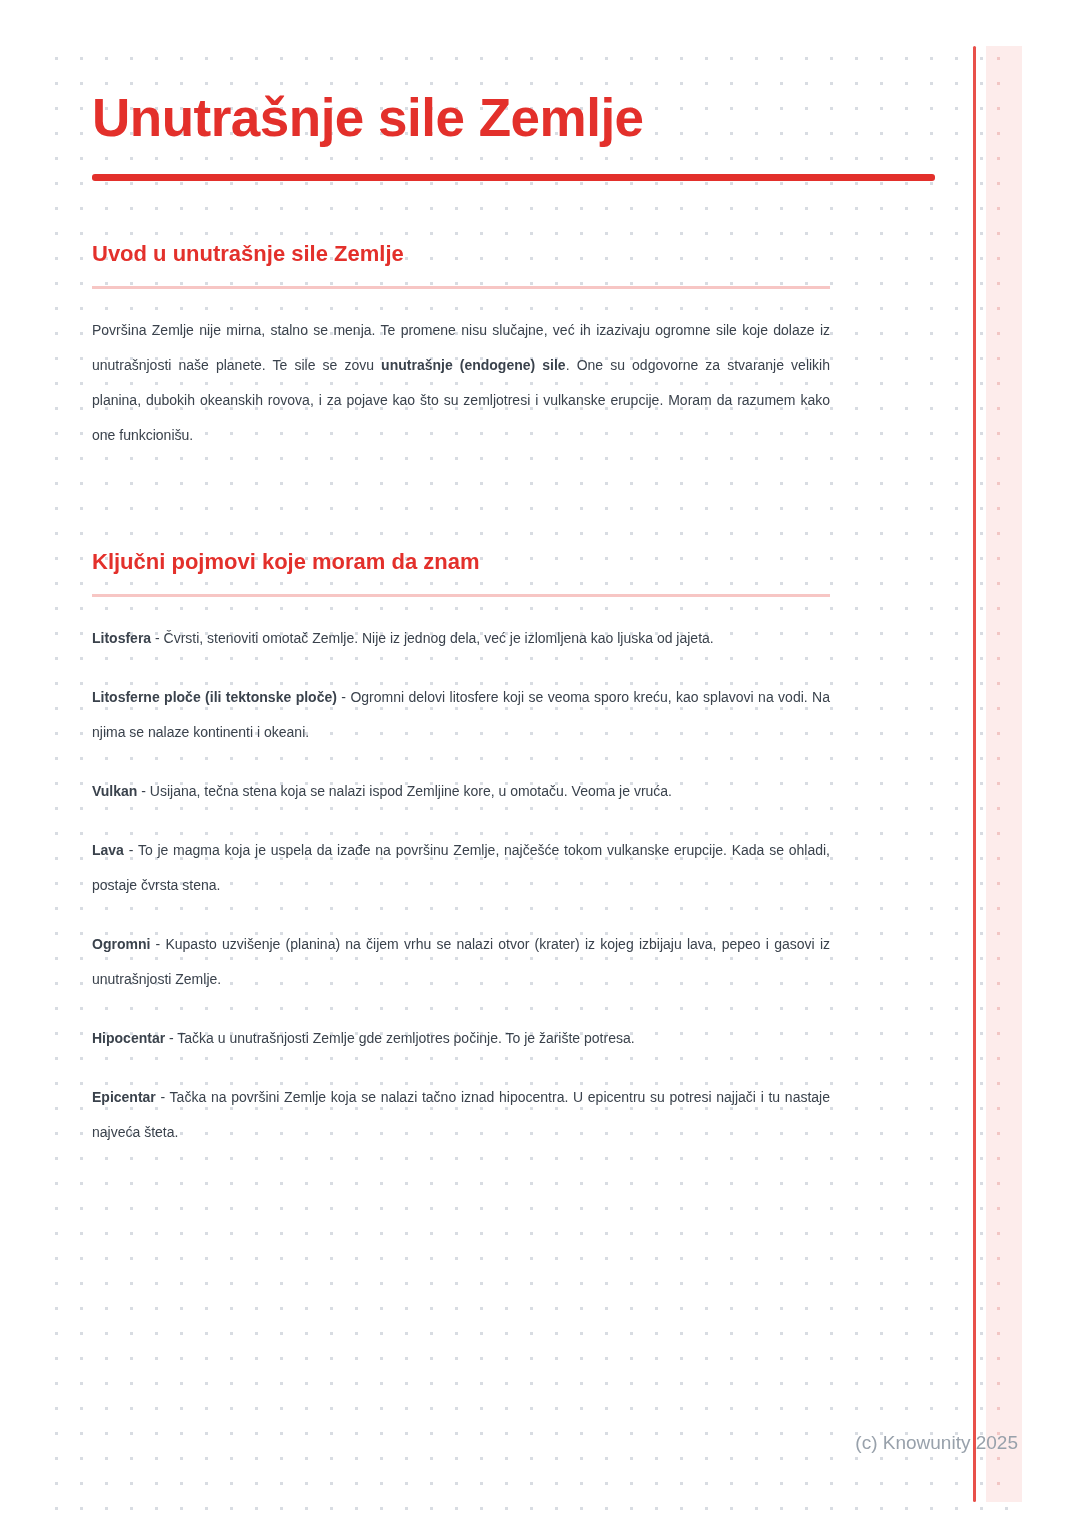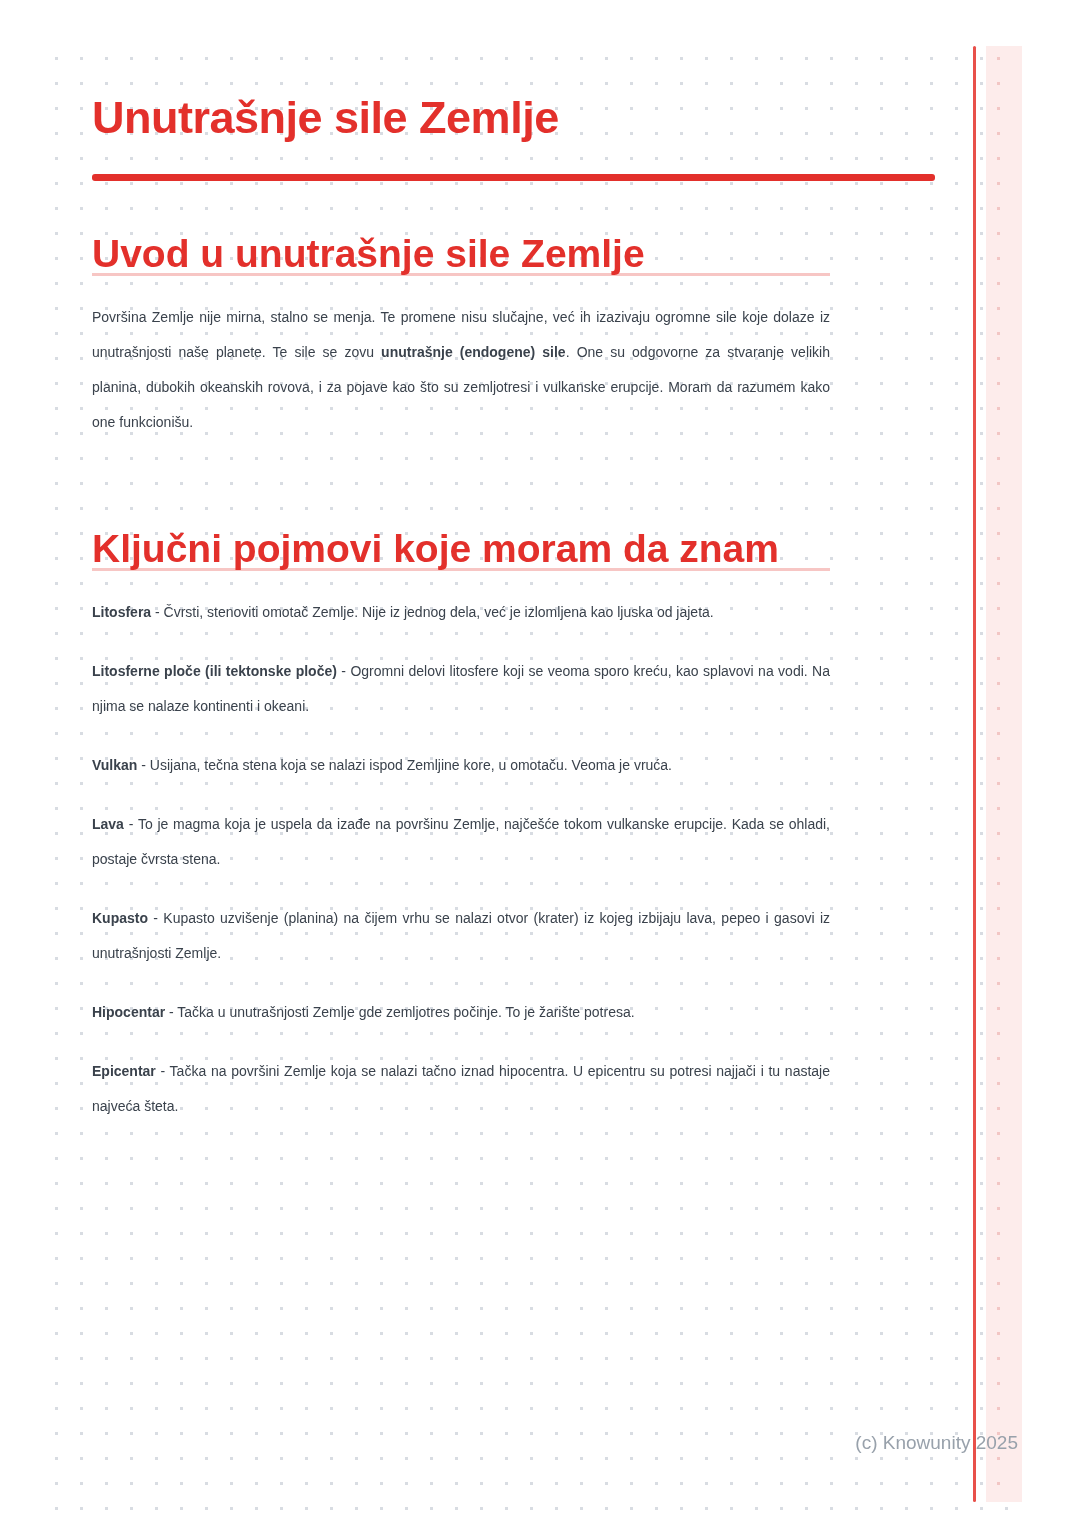--- a/index.html
+++ b/index.html
@@ -43,41 +43,42 @@
     background-size:25px 25px;
     z-index:1;
   }
   .content{
     position:absolute;
     left:92px;top:92px;width:843px;
     z-index:3;
   }
   h1.page-title{
     margin:0;
-    font-size:45px;
+    font-size:53px;
     line-height:52px;
     font-weight:800;
     letter-spacing:-0.5px;
     color:var(--accent);
   }
   .title-rule{
     margin-top:30px;
     width:843px;height:7px;
     background:var(--accent);
     border-radius:3px;
   }
   section.section{width:738px;}
   section.section-intro{margin-top:54px;}
   section.section-terms{margin-top:90px;}
   h2.section-heading{
     margin:0;
-    font-size:39px;
+    font-size:22px;
     line-height:38px;
     font-weight:700;
     color:var(--accent);
+    padding-bottom:13px;
     border-bottom:3px solid var(--heading-underline);
   }
   p.body-para{
     margin:24px 0 0 0;
     font-size:14px;
     line-height:35px;
     color:var(--body-text);
     text-align:justify;
   }
   p.body-para .seg-b{font-weight:700;}
@@ -108,21 +109,21 @@
       <h2 class="section-heading">Uvod u unutrašnje sile Zemlje</h2>
       <p class="body-para"><span>Površina Zemlje nije mirna, stalno se menja. Te promene nisu slučajne, već ih izazivaju ogromne sile koje dolaze iz unutrašnjosti naše planete. Te sile se zovu </span><span class="seg-b">unutrašnje (endogene) sile</span><span>. One su odgovorne za stvaranje velikih planina, dubokih okeanskih rovova, i za pojave kao što su zemljotresi i vulkanske erupcije. Moram da razumem kako one funkcionišu.</span></p>
     </section>
 
     <section class="section section-terms">
       <h2 class="section-heading">Ključni pojmovi koje moram da znam</h2>
       <p class="body-para"><span class="seg-b">Litosfera</span><span> - Čvrsti, stenoviti omotač Zemlje. Nije iz jednog dela, već je izlomljena kao ljuska od jajeta.</span></p>
       <p class="body-para"><span class="seg-b">Litosferne ploče (ili tektonske ploče)</span><span> - Ogromni delovi litosfere koji se veoma sporo kreću, kao splavovi na vodi. Na njima se nalaze kontinenti i okeani.</span></p>
       <p class="body-para"><span class="seg-b">Vulkan</span><span> - Usijana, tečna stena koja se nalazi </span><span class="seg-i">ispod</span><span> Zemljine kore, u omotaču. Veoma je vruća.</span></p>
       <p class="body-para"><span class="seg-b">Lava</span><span> - To je magma koja je uspela da izađe na površinu Zemlje, najčešće tokom vulkanske erupcije. Kada se ohladi, postaje čvrsta stena.</span></p>
-      <p class="body-para"><span class="seg-b">Kupasto</span><span> - Kupasto uzvišenje (planina) na čijem vrhu se nalazi otvor (krater) iz kojeg izbijaju lava, pepeo i gasovi iz unutrašnjosti Zemlje.</span></p>
+      <p class="body-para"><span class="seg-b">Ogromni</span><span> - Kupasto uzvišenje (planina) na čijem vrhu se nalazi otvor (krater) iz kojeg izbijaju lava, pepeo i gasovi iz unutrašnjosti Zemlje.</span></p>
       <p class="body-para"><span class="seg-b">Hipocentar</span><span> - Tačka </span><span class="seg-i">u unutrašnjosti</span><span> Zemlje gde zemljotres počinje. To je žarište potresa.</span></p>
       <p class="body-para"><span class="seg-b">Epicentar</span><span> - Tačka na </span><span class="seg-i">površini</span><span> Zemlje koja se nalazi tačno iznad hipocentra. U epicentru su potresi najjači i tu nastaje najveća šteta.</span></p>
     </section>
 
   </main>
 
   <div class="footer">(c) Knowunity 2025</div>
 
 </div>
 

